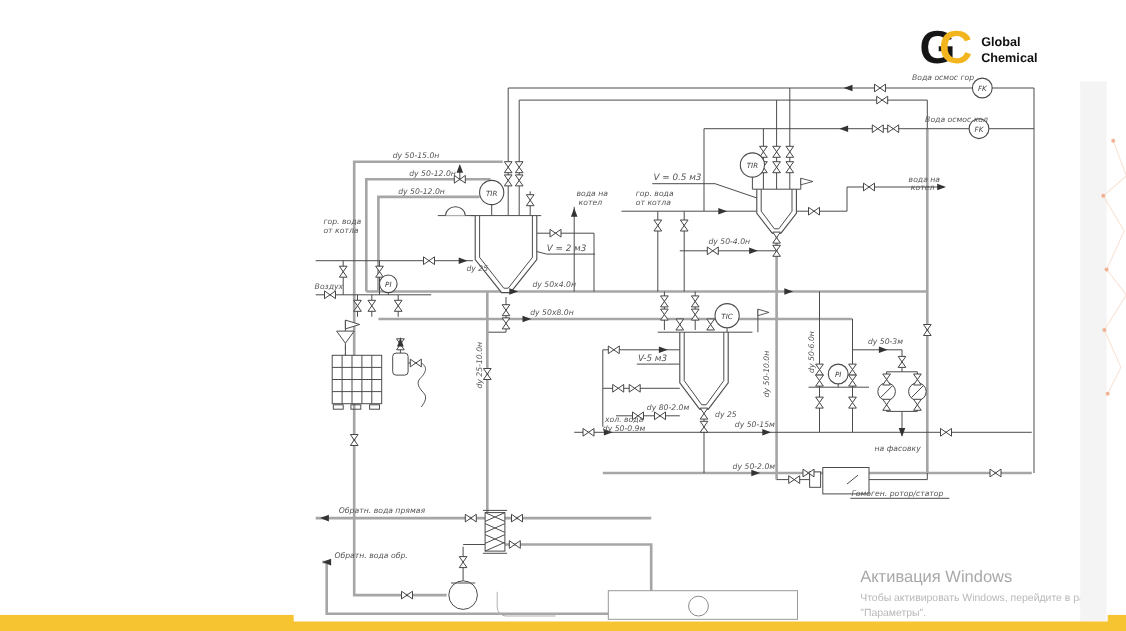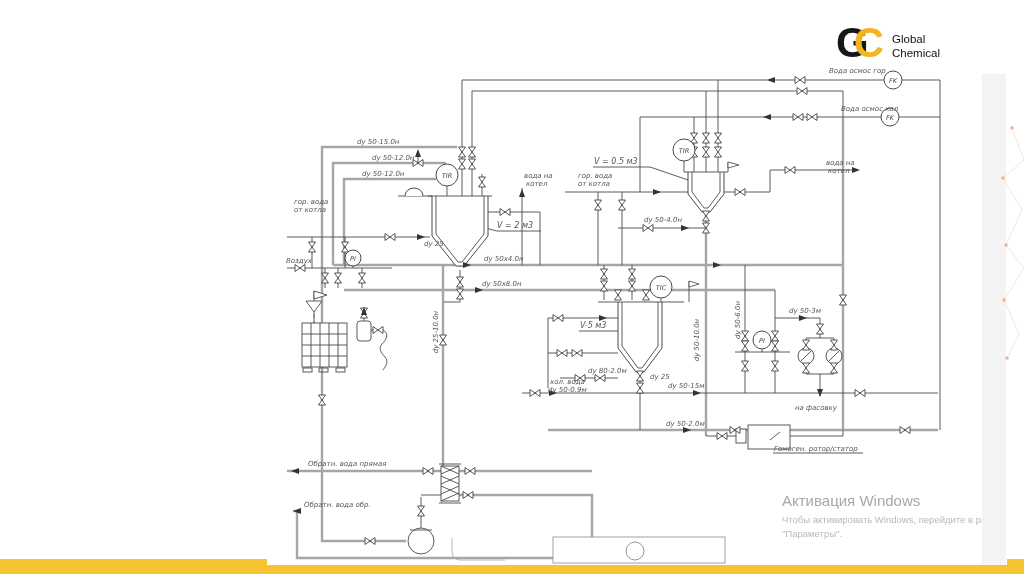--- a/index.html
+++ b/index.html
@@ -4,23 +4,23 @@
 <style>
   html,body{margin:0;padding:0;background:#fff;}
   .stage{position:relative;width:1024px;height:574px;overflow:hidden;background:#ffffff;
          font-family:"Liberation Sans",sans-serif;}
   .slide-title{position:absolute;left:76px;top:26px;width:790px;font-size:39px;line-height:1.22;
          color:#3c3c3c;letter-spacing:-0.5px;}
   .logo{position:absolute;left:836px;top:22px;display:flex;align-items:flex-start;}
   .logo .letters{display:flex;font-weight:800;font-size:42px;line-height:1;}
   .logo .g{color:#161616;}
   .logo .c{color:#F2B51D;margin-left:-15px;}
-  .logo .name{margin-left:8px;margin-top:11px;font-size:11.5px;font-weight:400;line-height:1.18;color:#101010;}
+  .logo .name{margin-left:8px;margin-top:11px;font-size:11.5px;font-weight:700;line-height:1.18;color:#101010;}
   .right-panel{position:absolute;left:982px;top:74px;width:24px;height:491px;background:#f4f4f4;}
-  .wm{position:absolute;left:782px;top:492px;width:200px;overflow:hidden;}
+  .wm{position:absolute;left:782px;top:516px;width:200px;overflow:hidden;}
   .wm-title{font-size:15px;color:#a8a8a8;}
   .wm-sub{font-size:9.5px;color:#b8b8b8;line-height:1.45;margin-top:4px;white-space:nowrap;}
   .wm-sub2{font-size:9.5px;color:#b8b8b8;line-height:1.45;}
   .bar{position:absolute;background:#F5C430;}
   .bar-strip{left:0;top:565px;width:1024px;height:9px;}
   .bar-left{left:0;top:559px;width:267px;height:15px;}
   .bar-right{left:1007px;top:559px;width:17px;height:15px;}
   svg{position:absolute;left:0;top:0;}
   .p1{stroke:#4a4a4a;stroke-width:.9;fill:none;}
   .p2{stroke:#a6a6a6;stroke-width:2.4;fill:none;}

